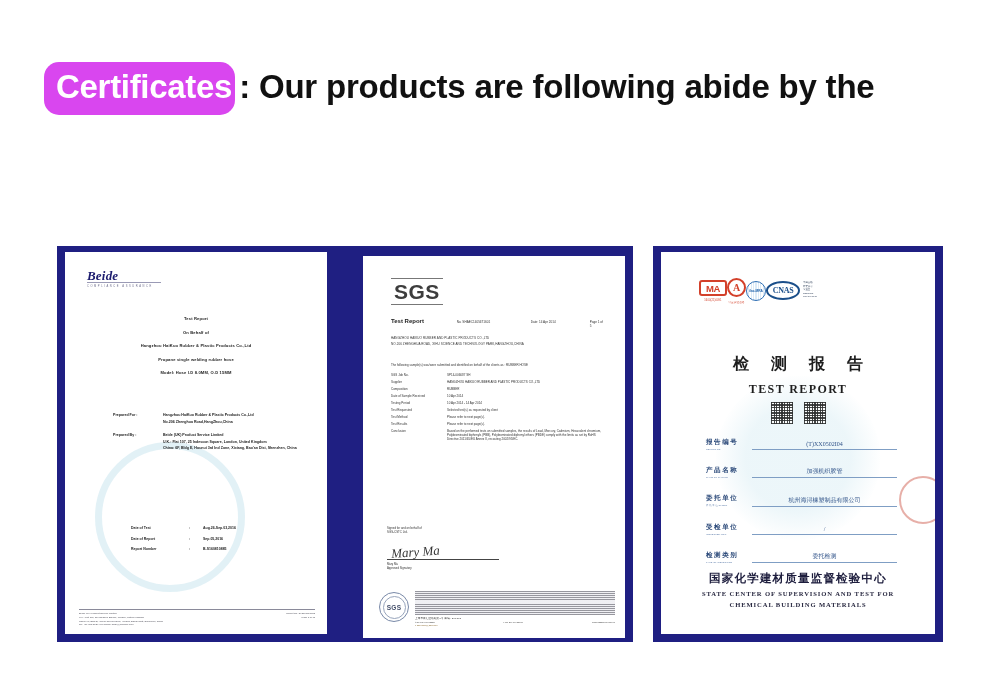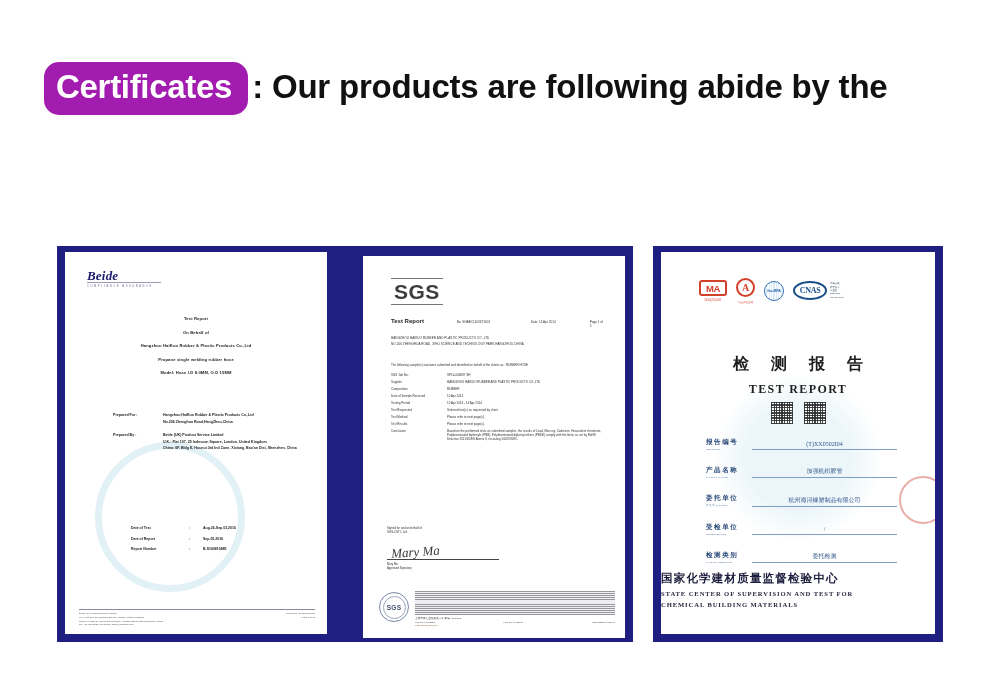--- a/index.html
+++ b/index.html
@@ -9,22 +9,22 @@
     font-family: "Liberation Sans", sans-serif;
     overflow: hidden;
   }
   .page { position: relative; width: 1000px; height: 700px; background:#fff; }
 
   
   .header { position:absolute; left:44px; top:62px; width:930px; }
   .hline { font-size:33px; font-weight:700; color:#111; line-height:1.42;
            letter-spacing:-0.2px; white-space:nowrap; }
   .badge {
-    display:inline-block; background:#a21caf; color:#fff;
-    border-radius:15px; padding:2px 16px 4px 12px; margin-right:4px;
+    display:inline-block; background:#d946ef; color:#fff;
+    border-radius:15px; padding:2px 3px 4px 12px; margin-right:4px;
     font-weight:700; letter-spacing:-0.3px;
   }
   .hcolon { color:#111; font-weight:700; }
   .frame-outer {
     position:absolute; background:#1f1f82;
   }
   .frame-inner {
     position:absolute; background:#ffffff; overflow:hidden;
   }
   .paper { position:absolute; inset:0; background:#fff; }
@@ -113,21 +113,21 @@
     background:repeating-linear-gradient(0deg,#6e6e78 0 0.9px,#e9e9ee 0.9px 2.1px);
     opacity:0.72; margin-bottom:1.5px;
   }
   #cert2 .legal .cn { font-size:2.5px; color:#333; letter-spacing:0.2px; }
   #cert2 .legal .row2 { display:flex; justify-content:space-between; margin-top:1.5px; }
   #cert2 .legal .row2 div { font-size:2.3px; color:#444; }
   #cert2 .legal .url { font-size:2.3px; color:#8a6a30; margin-top:1px; }
 
   
   #cert3 .logos {
-    position:absolute; left:38px; top:26px; display:flex; align-items:center; gap:9px;
+    position:absolute; left:38px; top:26px; display:flex; align-items:center; 
   }
   .ma-box {
     width:28px; height:16px; border:2px solid #d3402a; border-radius:3px;
     display:flex; align-items:center; justify-content:center;
     font-size:9.5px; font-weight:700; color:#d3402a; letter-spacing:-0.5px;
     font-family:"Liberation Sans",sans-serif;
   }
   .ma-wrap { display:flex; flex-direction:column; align-items:center; }
   .ma-sub { font-size:2.6px; color:#d3402a; margin-top:2.5px; letter-spacing:0.1px; }
   .cma-circle {
@@ -175,21 +175,21 @@
   #cert3 .flab .cn {
     font-family:"Liberation Serif",serif; font-size:6.5px;
     font-weight:700; color:#2c4a7a; letter-spacing:1.6px;
   }
   #cert3 .flab .en { font-size:2.3px; color:#5a7aa8; letter-spacing:0.1px; margin-top:1px; }
   #cert3 .fval {
     flex:1; border-bottom:0.7px solid #7f9ec4; text-align:center;
     font-family:"Liberation Serif",serif; font-size:6px; color:#2f5288;
     padding-bottom:1.5px; min-height:9px;
   }
-  #cert3 .foot { position:absolute; left:0; right:0; bottom:26px; }
+  #cert3 .foot { position:absolute; left:0; right:0; bottom:26px; text-align:center; }
   #cert3 .foot .cn {
     font-family:"Liberation Serif",serif; font-weight:700;
     font-size:11.5px; color:#1d1d3d; letter-spacing:1.2px;
   }
   #cert3 .foot .en1, #cert3 .foot .en2 {
     font-family:"Liberation Serif",serif; font-weight:700;
     font-size:6.6px; color:#2a2a42; letter-spacing:0.9px; margin-top:4px;
   }
   #cert3 .redseal {
     position:absolute; right:-12px; bottom:110px;
@@ -383,21 +383,21 @@
           <div class="ma-box">MA</div>
           <div class="ma-sub">1600(21)0091</div>
         </div>
         <div class="ma-wrap">
           <div class="cma-circle">A</div>
           <div class="ma-sub">计量认证合格</div>
         </div>
         <div class="ilac">
           <span>ilac-MRA</span>
         </div>
-        <div style="display:flex;align-items:center;">
+        <div style="display:flex;align-items:flex-start;">
           <div class="cnas-oval">CNAS</div>
           <div class="cnas-txt">
             <div>中国合格</div>
             <div>评定认可</div>
             <div>实验室</div>
             <div>TESTING</div>
             <div>CNAS L0745</div>
           </div>
         </div>
       </div>

